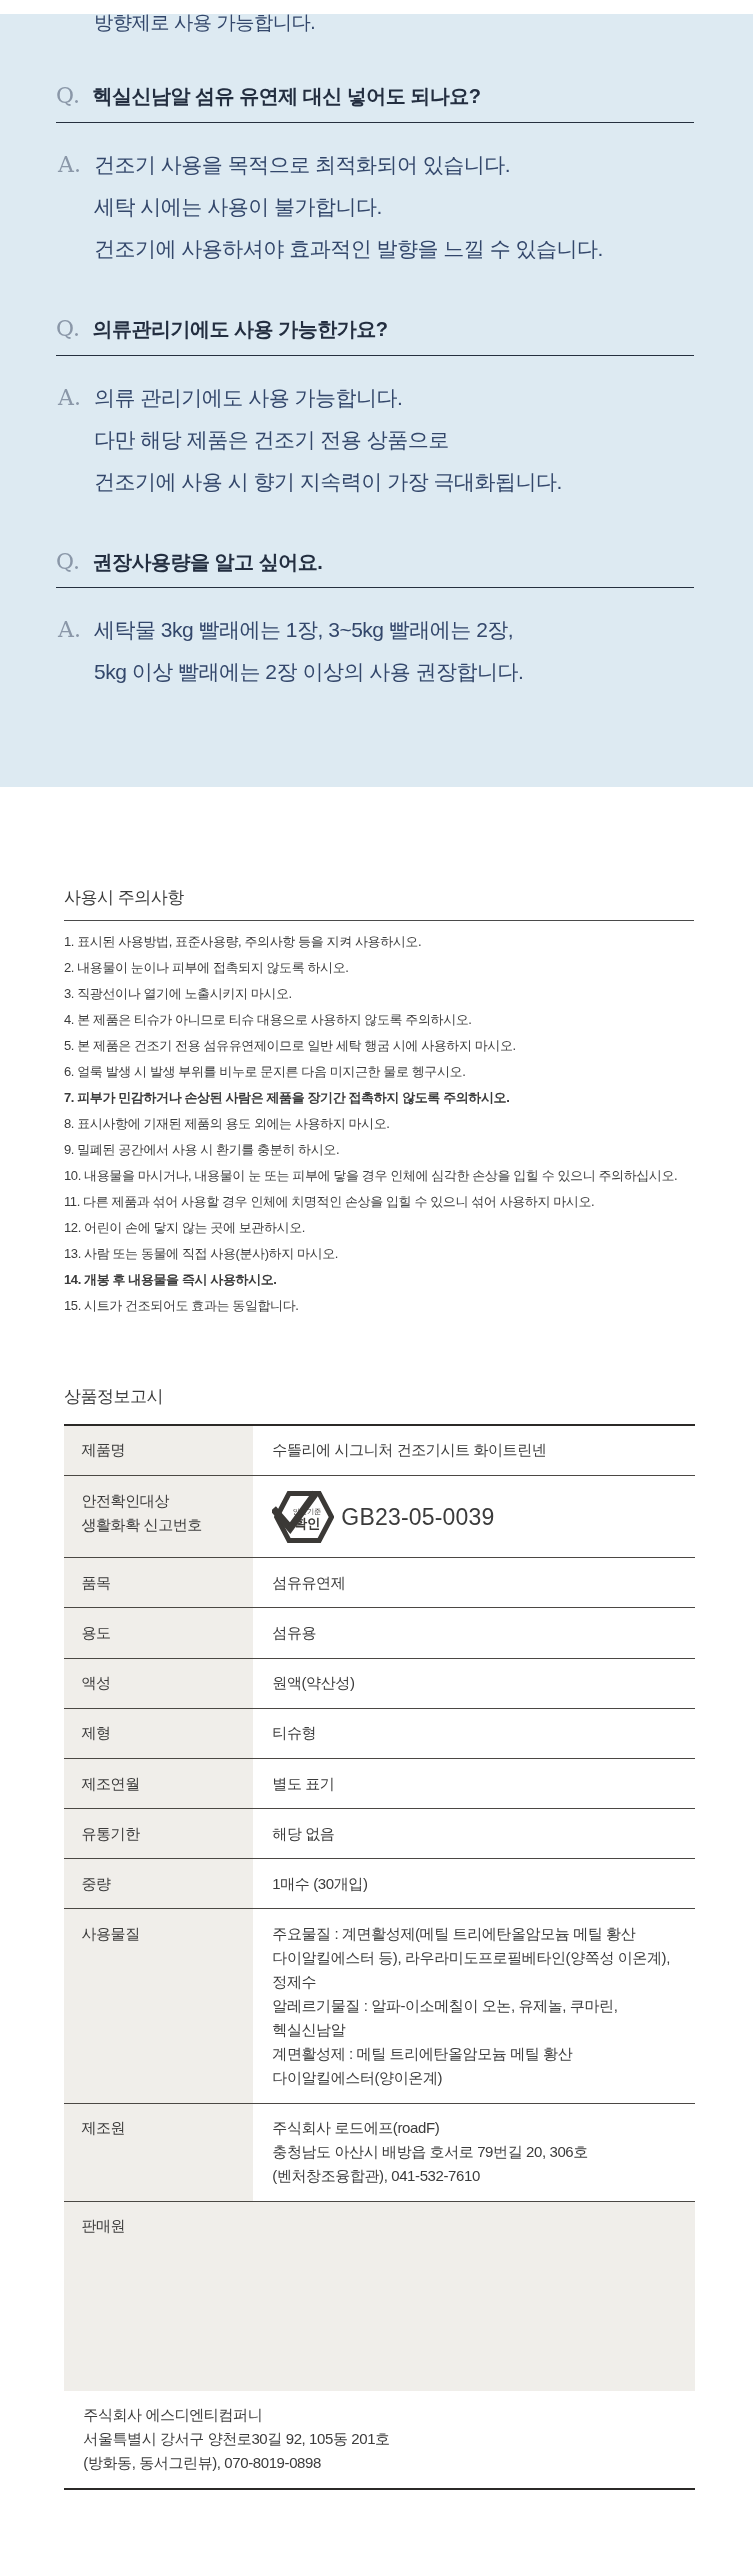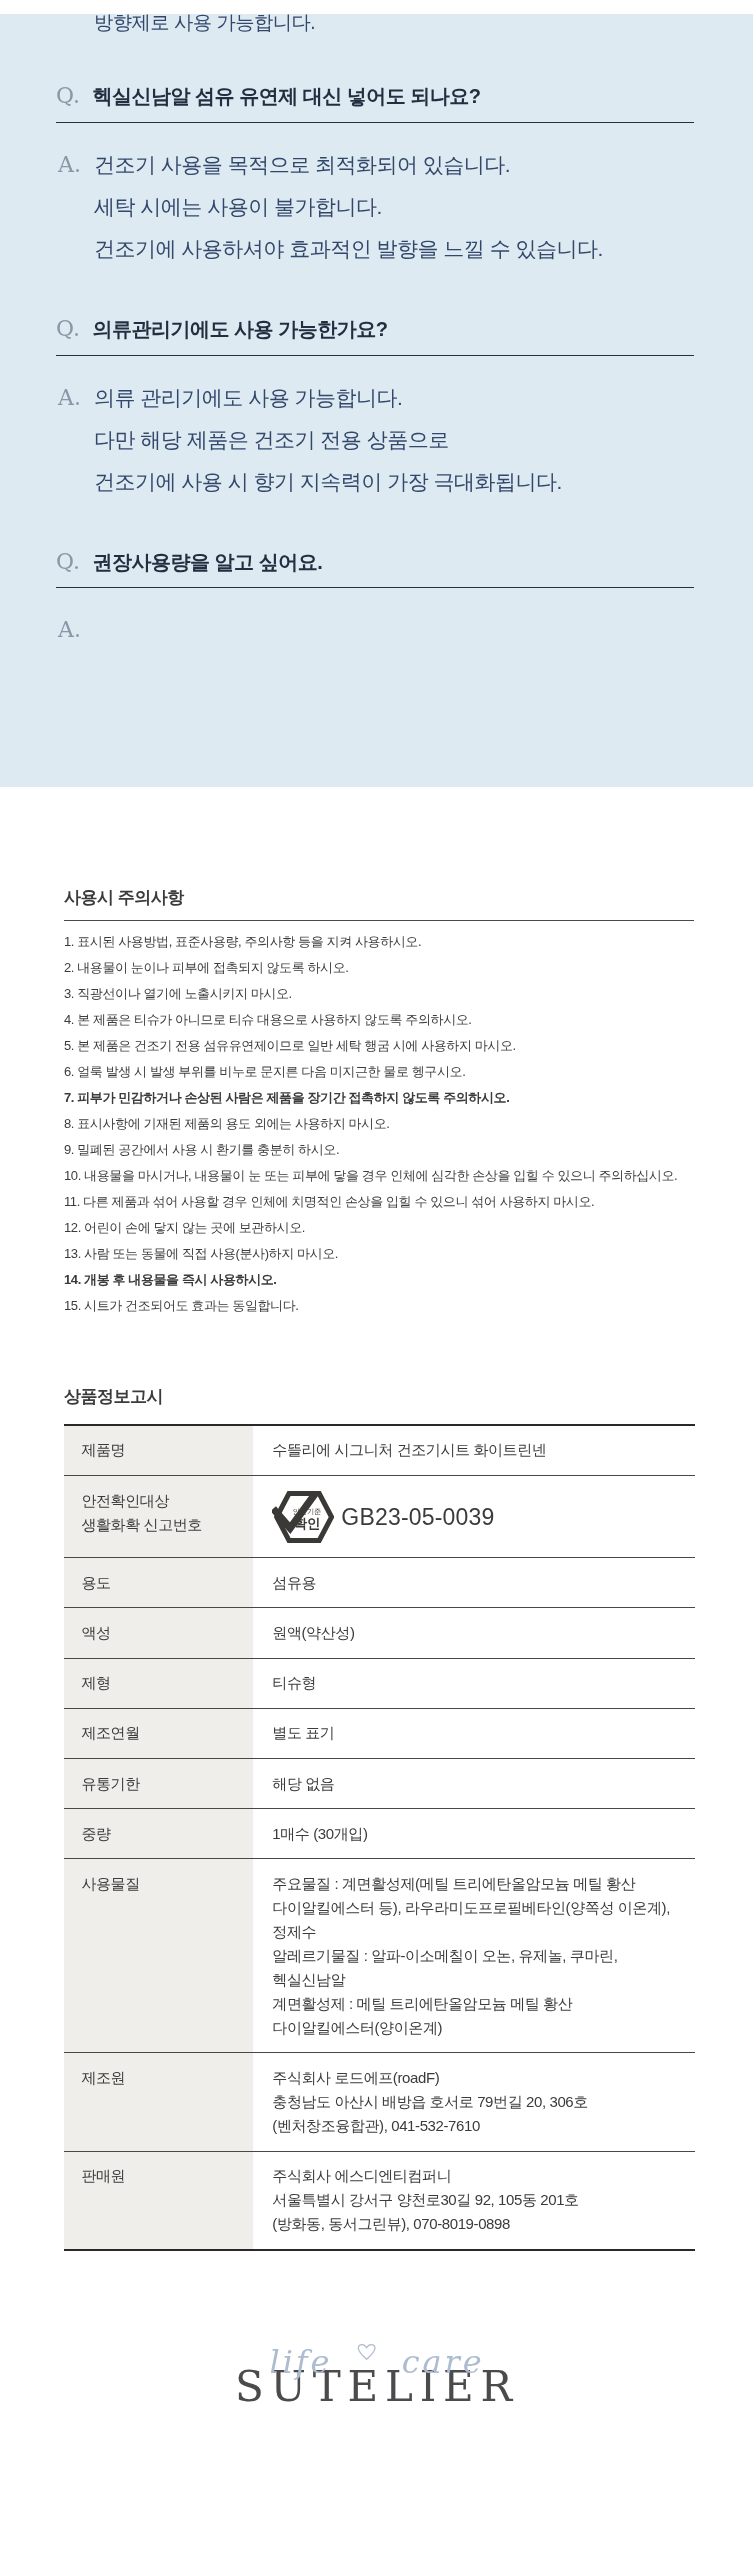--- a/index.html
+++ b/index.html
@@ -20,30 +20,30 @@
   .faq-q{padding-left:56px; line-height:29px; white-space:nowrap;}
   .q-prefix{font-family:"DejaVu Serif","Liberation Serif",serif; font-size:22px; color:var(--q_prefix); margin-right:12.6px;}
   .q-text{font-size:20px; font-weight:bold; color:var(--q_text); letter-spacing:-0.5px;}
   .faq-rule{margin:9.7px 0 0 56px; width:638px; border-top:1.9px solid var(--faq_rule);}
   .faq-a{display:flex; margin:21px 0 0 58px;}
   .a-prefix{font-family:"DejaVu Serif","Liberation Serif",serif; font-size:22px; color:var(--q_prefix); width:36px; line-height:42px; flex:0 0 auto;}
   .a-lines{font-size:21px; line-height:42px; color:var(--a_text); letter-spacing:-0.5px;}
 
   
   .precautions{padding:99px 0 0 64px;}
-  .sec-title{font-size:17px; font-weight:bold; line-height:23px; color:var(--body_text); letter-spacing:-0.5px;}
+  .sec-title{font-size:17px; font-weight:normal; line-height:23px; color:var(--body_text); letter-spacing:-0.5px;}
   .sec-rule{margin-top:10.6px; width:630px; border-top:1.4px solid var(--rule);}
   .pre-list{margin-top:8.7px; width:638px; font-size:13px; line-height:26px; color:var(--body_text); letter-spacing:-0.4px;}
   .pre-item.bold{font-weight:bold;}
 
   
   .product-info{padding:66px 0 0 64px;}
   .info-table{margin-top:15.5px; width:631px; border-top:2.4px solid var(--table_border); border-bottom:2.4px solid var(--table_border);}
   .info-row{display:flex; border-bottom:1.4px solid var(--table_divider);}
-  .info-row:last-child{border-bottom:none;}
+  .info-row:last-child{border-bottom:none;flex-direction:column;}
   .cell{font-size:15px; line-height:24px; letter-spacing:-0.4px;}
   .cell.label{flex:0 0 189px; background:var(--label_bg); padding:12.6px 11.6px 12.6px 17.4px; color:var(--body_text);}
   .cell.value{flex:1; padding:12.6px 9.7px 12.6px 19.3px; color:var(--body_text);}
   .cell.value.with-badge{display:flex; align-items:center; gap:7px;}
   .cert-num{font-size:23px; letter-spacing:0.2px;}
   .badge-svg{display:block; flex:0 0 auto;}
 
   
   .brand-footer{margin-top:87px; text-align:center;}
   .logo-script{position:relative; z-index:2; font-family:"DejaVu Serif","Liberation Serif",serif; font-style:italic; font-size:32px; line-height:48px; color:var(--logo_script); letter-spacing:2.9px;}
@@ -80,20 +80,24 @@
               <div>다만 해당 제품은 건조기 전용 상품으로</div>
               <div>건조기에 사용 시 향기 지속력이 가장 극대화됩니다.</div>
             </div>
           </div>
         </div>
         <div class="faq-item">
           <div class="faq-q"><span class="q-prefix">Q.</span><span class="q-text">권장사용량을 알고 싶어요.</span></div>
           <div class="faq-rule"></div>
           <div class="faq-a">
             <span class="a-prefix">A.</span>
+            <div class="a-lines">
+              <div>세탁물 3kg 빨래에는 1장, 3~5kg 빨래에는 2장,</div>
+              <div>5kg 이상 빨래에는 2장 이상의 사용 권장합니다.</div>
+            </div>
           </div>
         </div>
       </div>
   </section>
 
   <section class="precautions">
     <h2 class="sec-title">사용시 주의사항</h2>
     <div class="sec-rule"></div>
     <div id="precaution-list" class="pre-list">
         <div class="pre-item">1. 표시된 사용방법, 표준사용량, 주의사항 등을 지켜 사용하시오.</div>
@@ -135,20 +139,28 @@
               <path d="M30 8 L84 8 L106 50 L84 92 L30 92 L8 50 Z" fill="none" stroke="var(--badge)" stroke-width="9"></path>
               <path d="M6 40 L32 70 L74 12" fill="none" stroke="var(--badge)" stroke-width="13" stroke-linecap="square"></path>
               <text x="62" y="44" text-anchor="middle" font-size="13" fill="var(--badge)" font-family="Liberation Sans, DejaVu Sans, sans-serif">안전기준</text>
               <text x="62" y="70" text-anchor="middle" font-size="24" font-weight="bold" fill="var(--badge)" font-family="Liberation Sans, DejaVu Sans, sans-serif">확인</text>
             </svg>
             <span class="cert-num">GB23-05-0039</span>
           </div>
         </div>
         <div class="info-row">
           <div class="cell label">
+            <div>품목</div>
+          </div>
+          <div class="cell value">
+            <div>섬유유연제</div>
+          </div>
+        </div>
+        <div class="info-row">
+          <div class="cell label">
             <div>용도</div>
           </div>
           <div class="cell value">
             <div>섬유용</div>
           </div>
         </div>
         <div class="info-row">
           <div class="cell label">
             <div>액성</div>
           </div>

